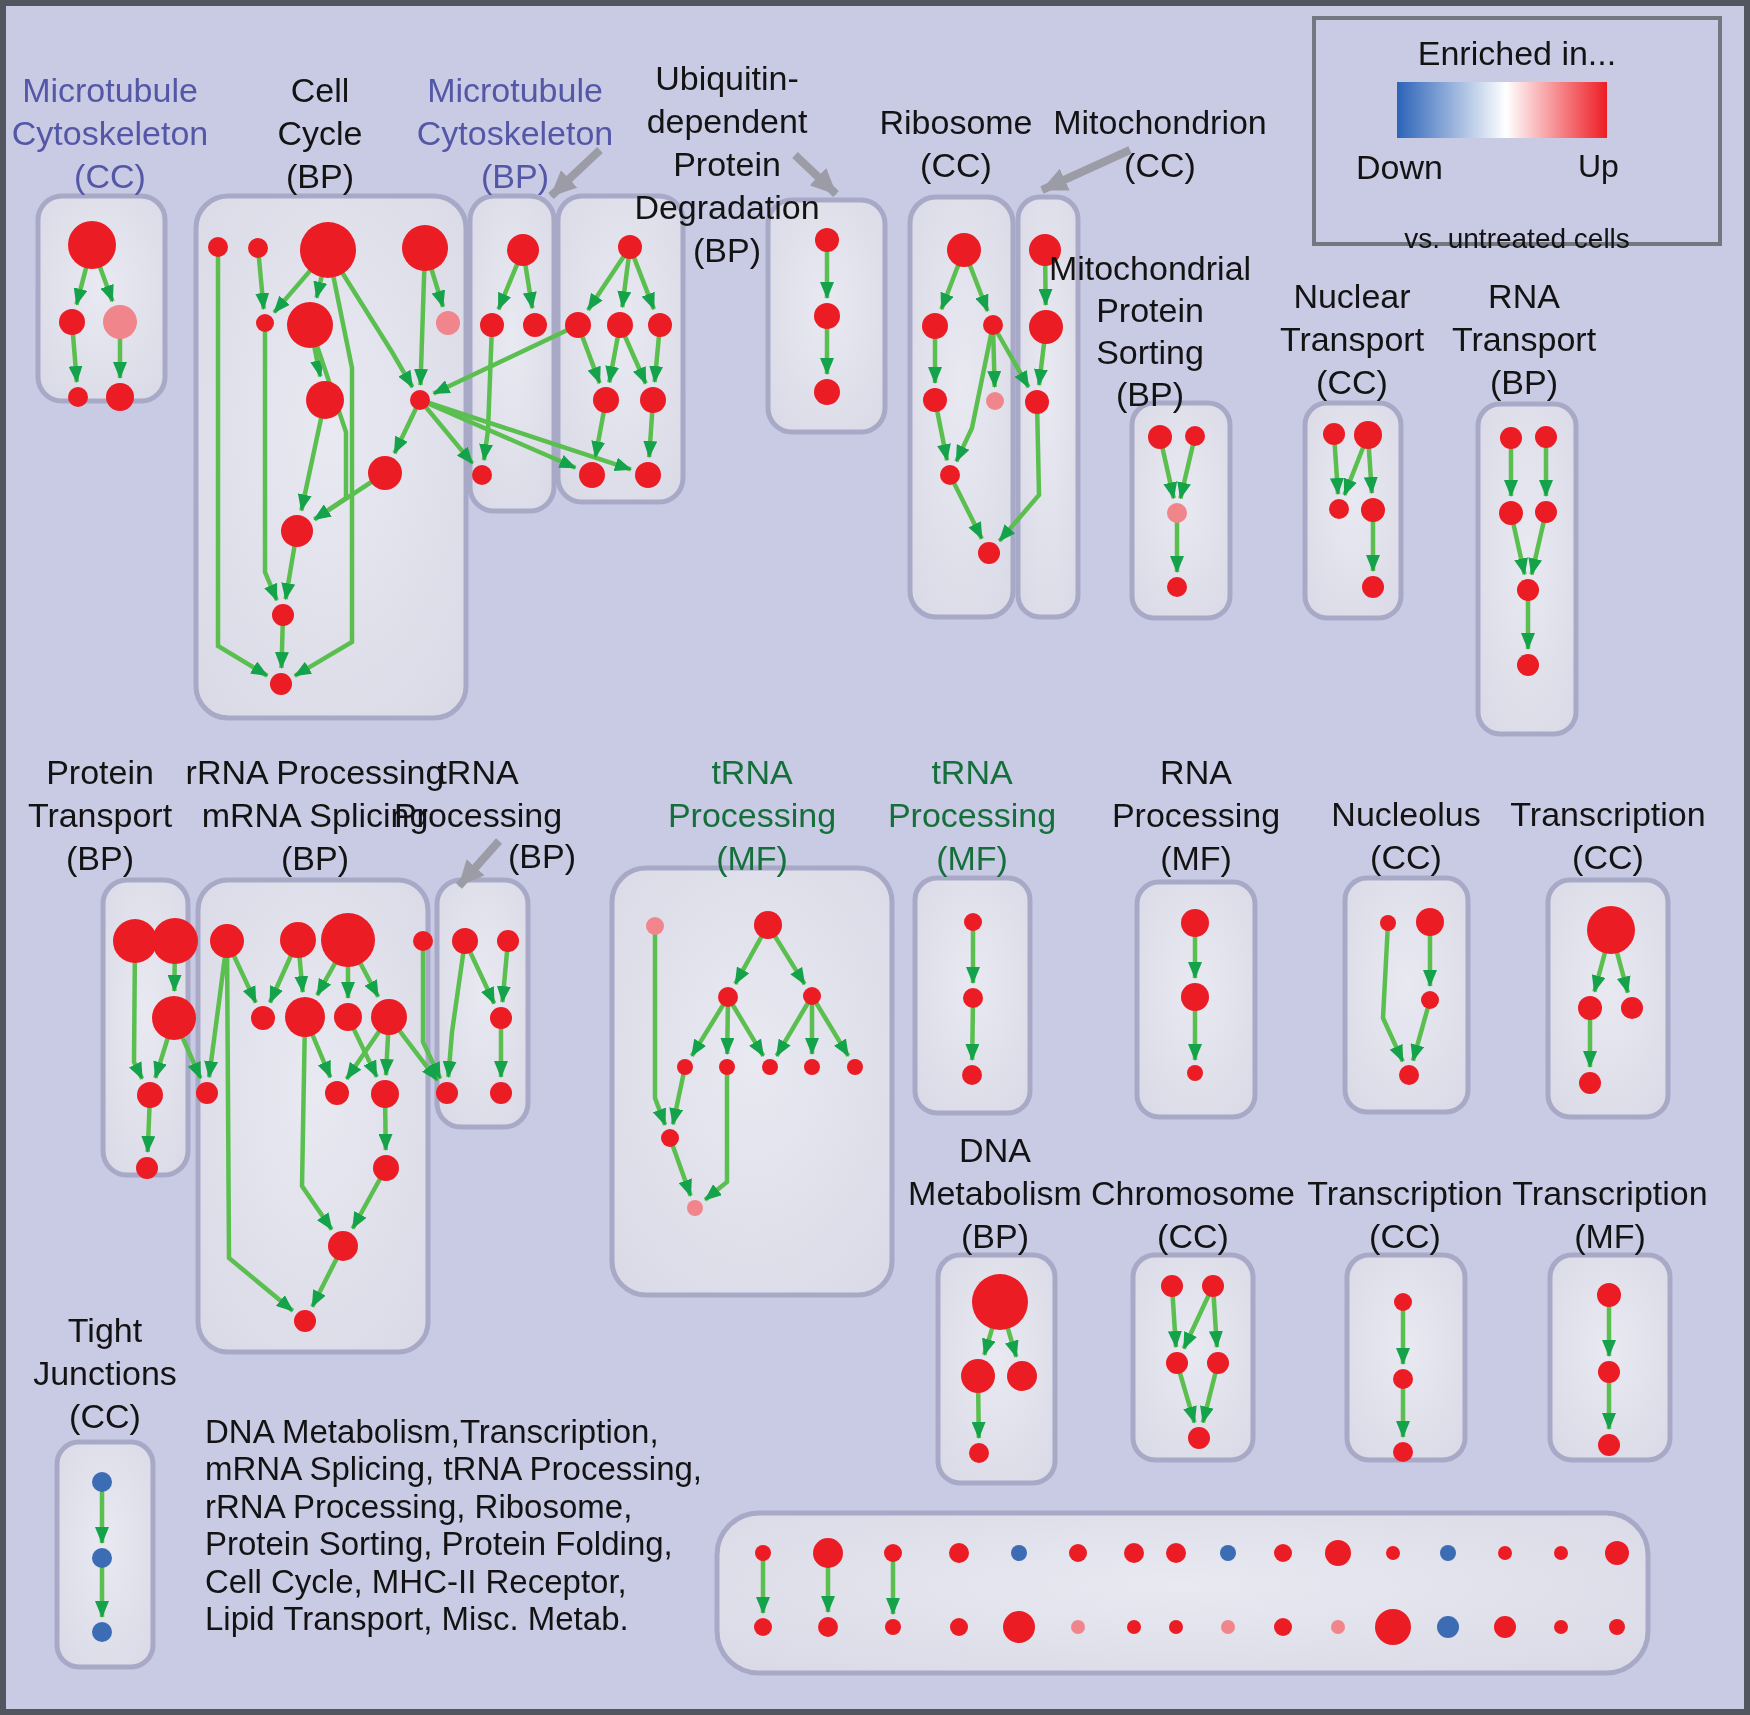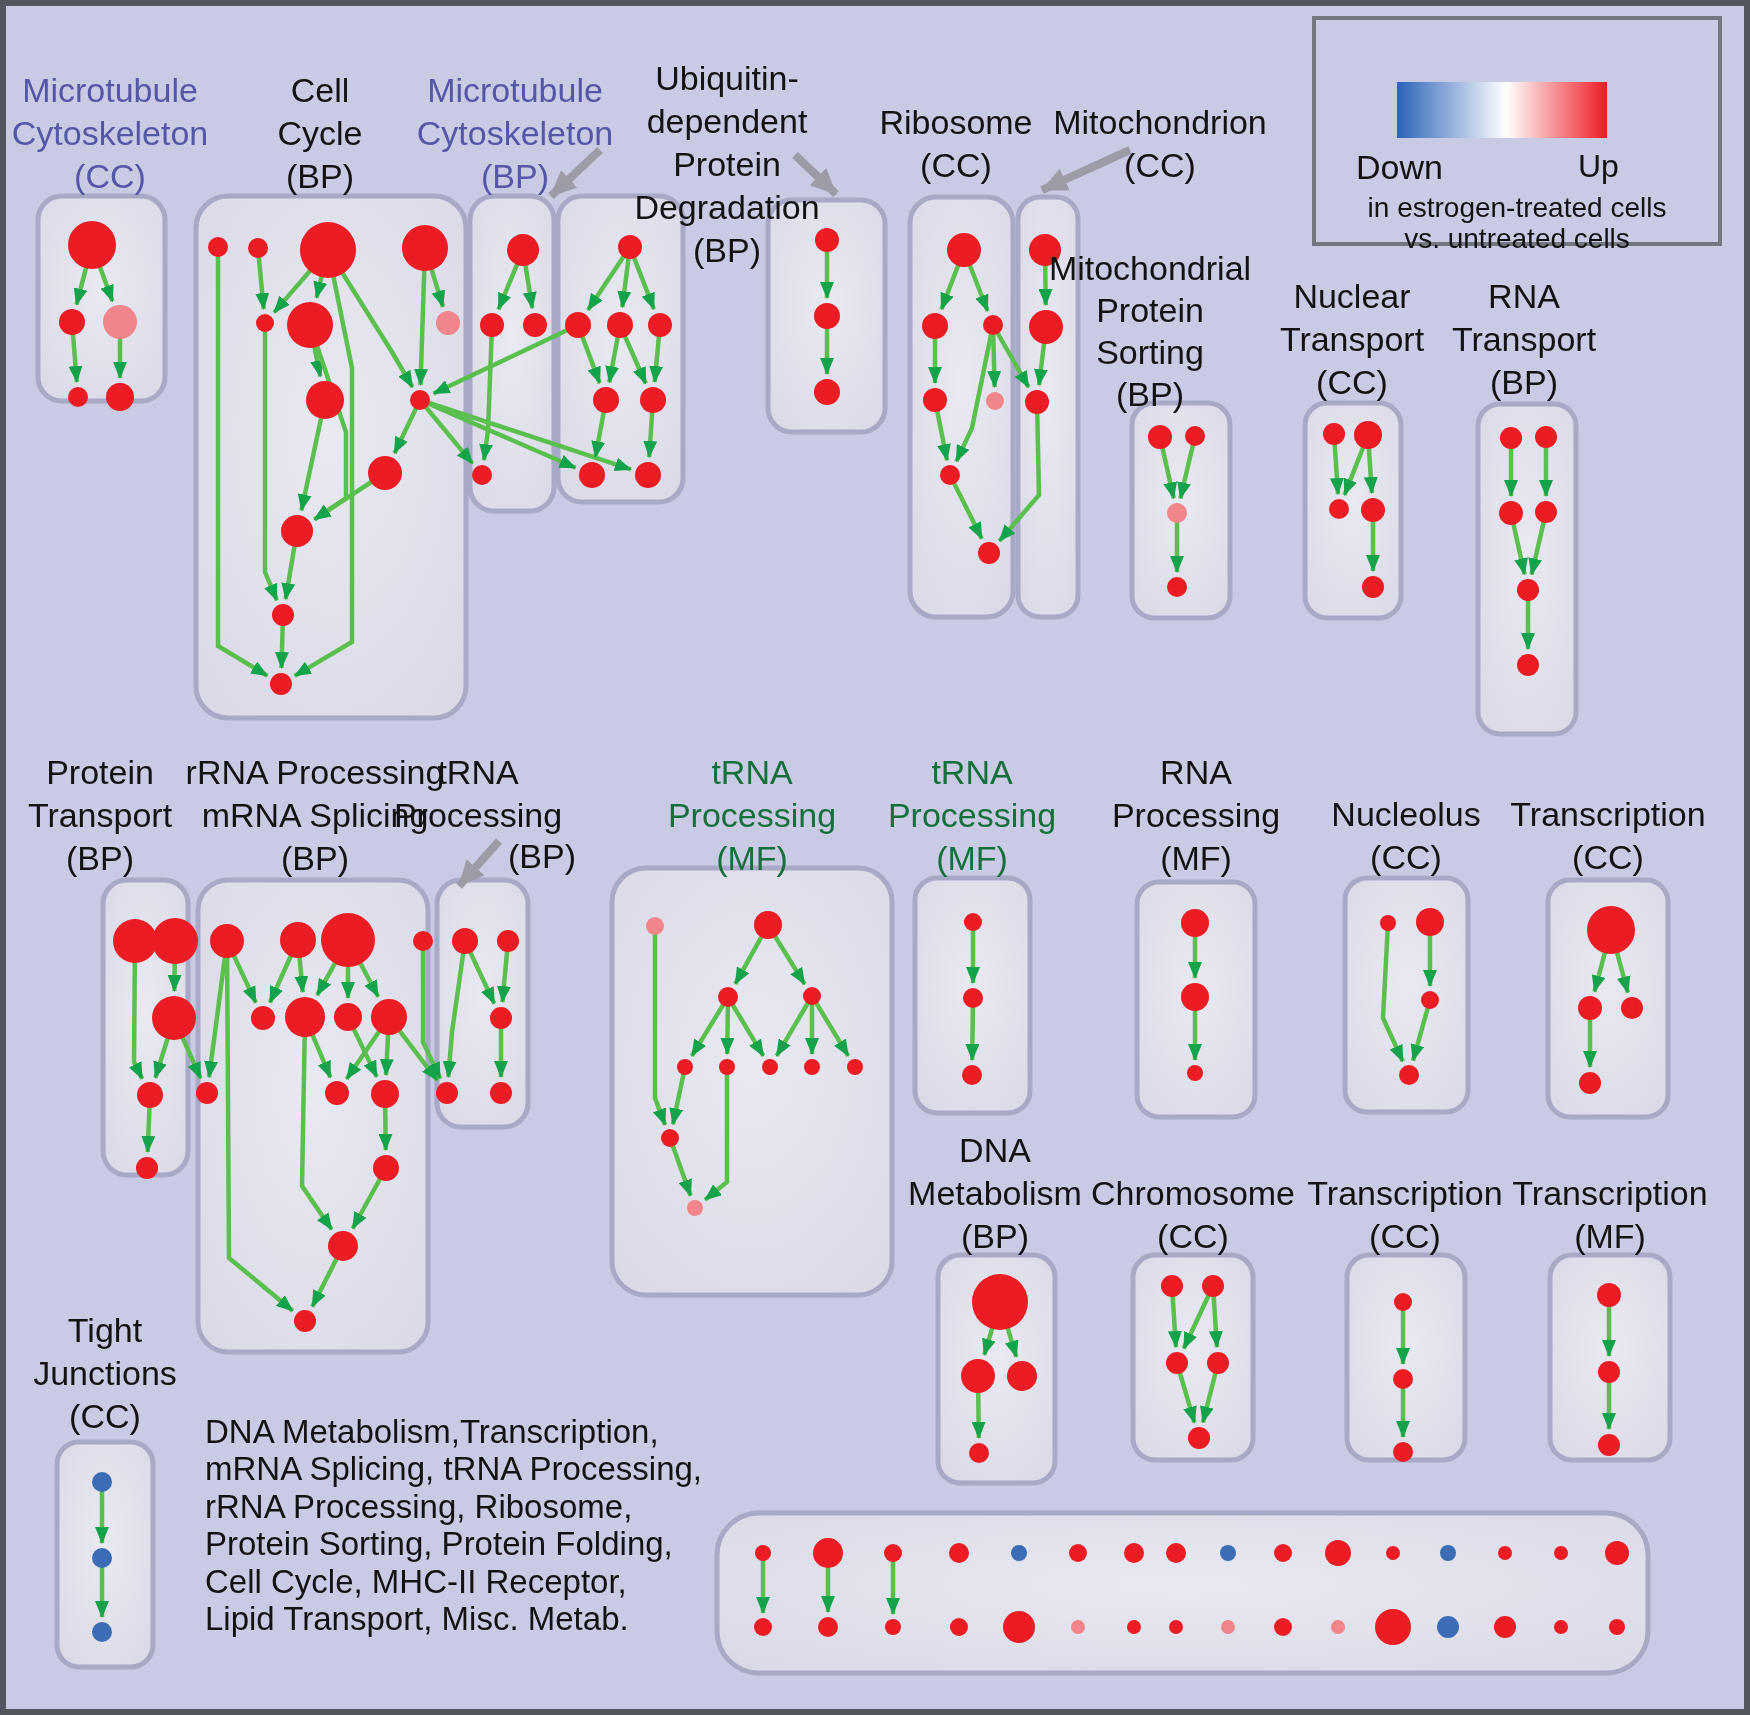--- a/index.html
+++ b/index.html
@@ -460,19 +460,19 @@
         <text x="205" y="1468.5" text-anchor="start" dominant-baseline="central" font-size="33" fill="#131313">mRNA Splicing, tRNA Processing,</text>
         <text x="205" y="1506" text-anchor="start" dominant-baseline="central" font-size="33" fill="#131313">rRNA Processing, Ribosome,</text>
         <text x="205" y="1543.5" text-anchor="start" dominant-baseline="central" font-size="33" fill="#131313">Protein Sorting, Protein Folding,</text>
         <text x="205" y="1581" text-anchor="start" dominant-baseline="central" font-size="33" fill="#131313">Cell Cycle, MHC-II Receptor,</text>
         <text x="205" y="1618.5" text-anchor="start" dominant-baseline="central" font-size="33" fill="#131313">Lipid Transport, Misc. Metab.</text>
       </g>
       <rect x="3" y="3" width="1744" height="1709" fill="none" stroke="#51565f" stroke-width="6"></rect>
     </svg>
 
   <div class="legend">
+    <div class="legend-title">Enriched in...</div>
     <div class="legend-gradient" style="background: linear-gradient(90deg, rgb(44, 99, 184) 0%, rgb(255, 255, 255) 52%, rgb(237, 28, 36) 100%);"></div>
     <div class="legend-down">Down</div>
     <div class="legend-up">Up</div>
-    <div class="legend-cap1">in estrogen-treated cells</div>
     <div class="legend-cap2">vs. untreated cells</div>
   </div>
 </div>
 
 </body></html>

